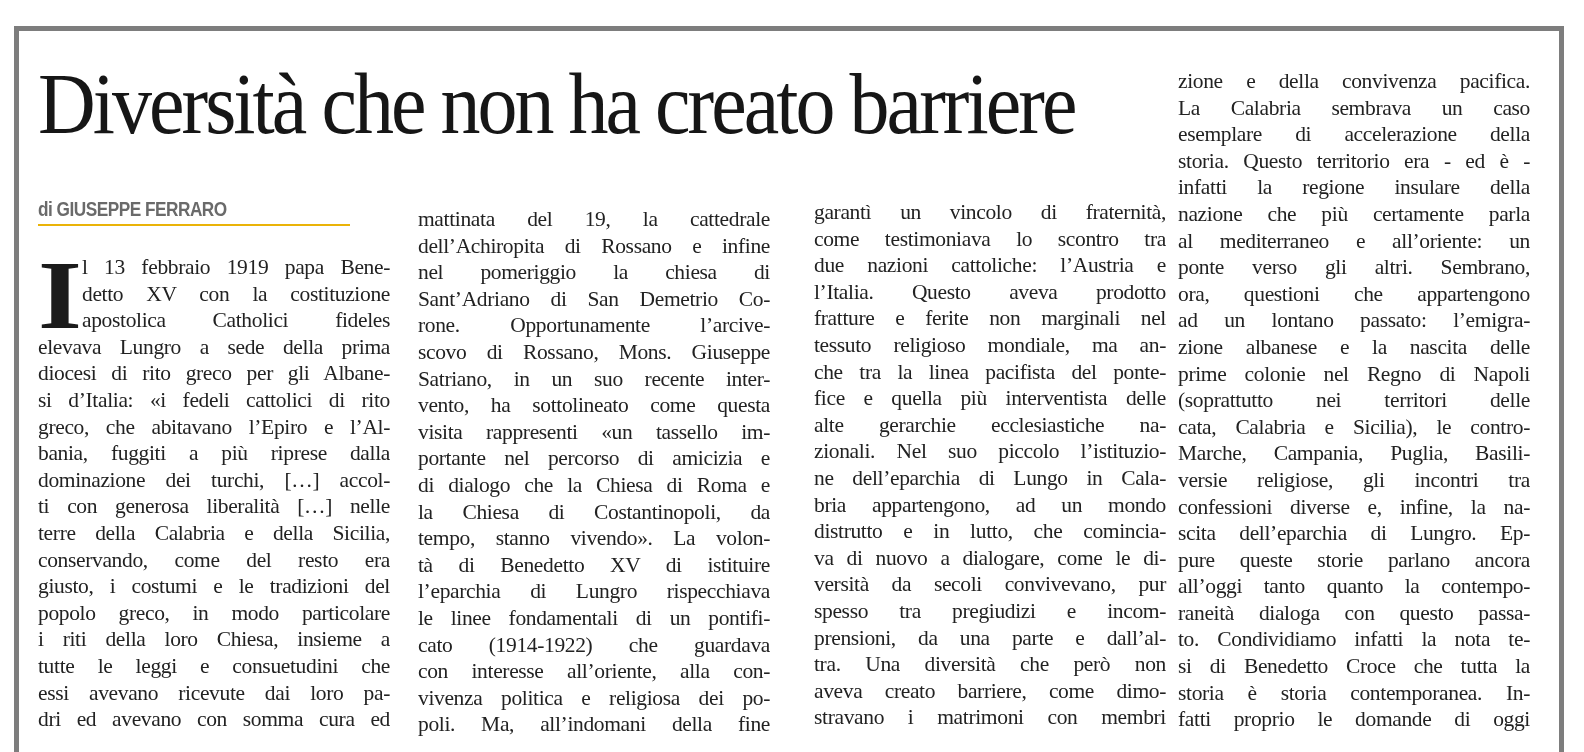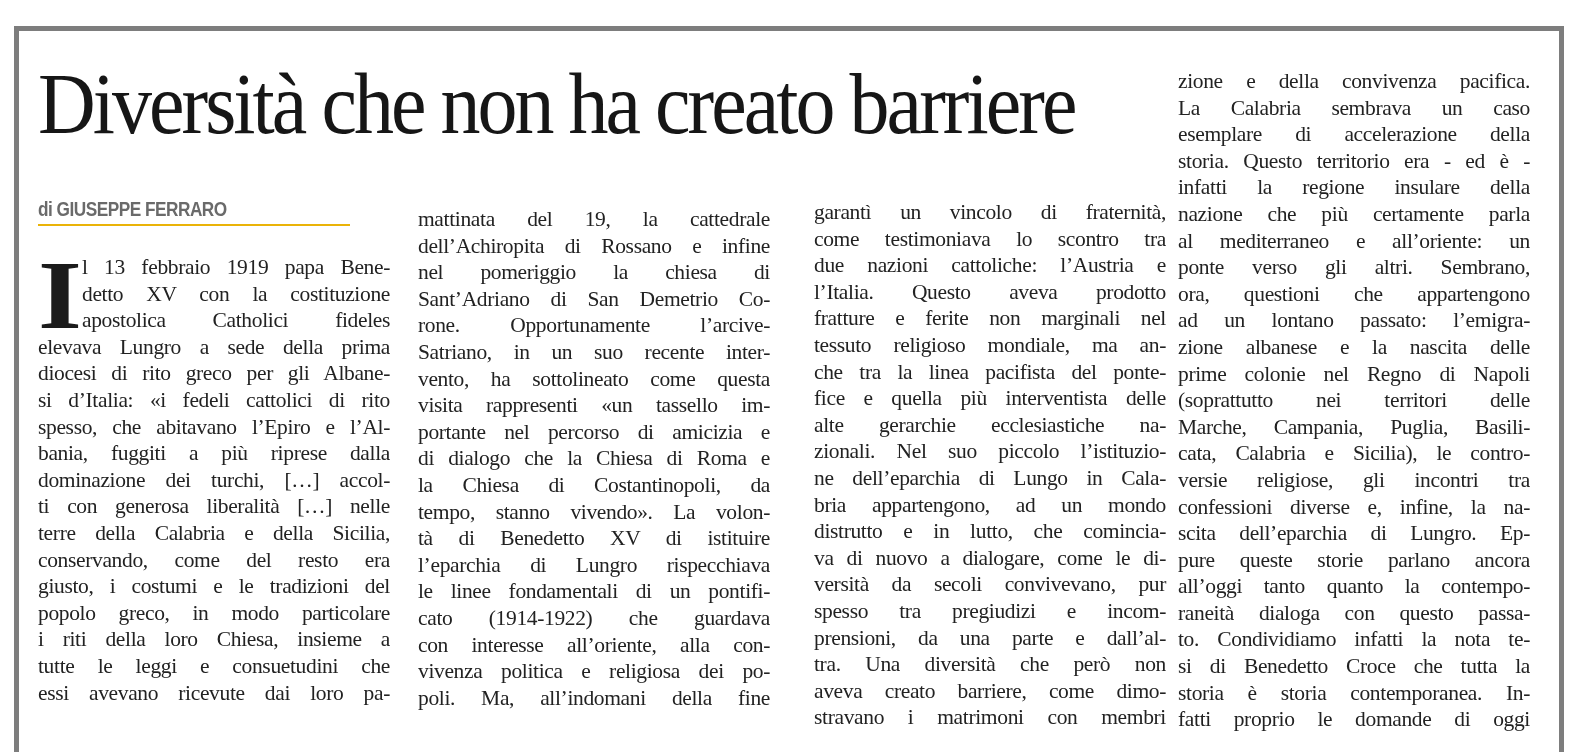--- a/index.html
+++ b/index.html
@@ -115,38 +115,40 @@
 <div class="col" id="col1">
     <div class="dropcap-wrap">
       <span class="dropcap">I</span>
     </div>
     <span class="line indented">l 13 febbraio 1919 papa Bene-</span>
     <span class="line indented">detto XV con la costituzione</span>
     <span class="line indented">apostolica Catholici fideles</span>
     <span class="line">elevava Lungro a sede della prima</span>
     <span class="line">diocesi di rito greco per gli Albane-</span>
     <span class="line">si d’Italia: «i fedeli cattolici di rito</span>
-    <span class="line">spesso, che abitavano l’Epiro e l’Al-</span>
+    <span class="line">greco, che abitavano l’Epiro e l’Al-</span>
     <span class="line">bania, fuggiti a più riprese dalla</span>
     <span class="line">dominazione dei turchi, […] accol-</span>
     <span class="line">ti con generosa liberalità […] nelle</span>
     <span class="line">terre della Calabria e della Sicilia,</span>
     <span class="line">conservando, come del resto era</span>
     <span class="line">giusto, i costumi e le tradizioni del</span>
     <span class="line">popolo greco, in modo particolare</span>
     <span class="line">i riti della loro Chiesa, insieme a</span>
     <span class="line">tutte le leggi e consuetudini che</span>
     <span class="line">essi avevano ricevute dai loro pa-</span>
+    <span class="line">dri ed avevano con somma cura ed</span>
   </div>
 <div class="col" id="col2">
     <span class="line">mattinata del 19, la cattedrale</span>
     <span class="line">dell’Achiropita di Rossano e infine</span>
     <span class="line">nel pomeriggio la chiesa di</span>
     <span class="line">Sant’Adriano di San Demetrio Co-</span>
     <span class="line">rone. Opportunamente l’arcive-</span>
+    <span class="line">scovo di Rossano, Mons. Giuseppe</span>
     <span class="line">Satriano, in un suo recente inter-</span>
     <span class="line">vento, ha sottolineato come questa</span>
     <span class="line">visita rappresenti «un tassello im-</span>
     <span class="line">portante nel percorso di amicizia e</span>
     <span class="line">di dialogo che la Chiesa di Roma e</span>
     <span class="line">la Chiesa di Costantinopoli, da</span>
     <span class="line">tempo, stanno vivendo». La volon-</span>
     <span class="line">tà di Benedetto XV di istituire</span>
     <span class="line">l’eparchia di Lungro rispecchiava</span>
     <span class="line">le linee fondamentali di un pontifi-</span>
@@ -184,22 +186,22 @@
     <span class="line">storia. Questo territorio era - ed è -</span>
     <span class="line">infatti la regione insulare della</span>
     <span class="line">nazione che più certamente parla</span>
     <span class="line">al mediterraneo e all’oriente: un</span>
     <span class="line">ponte verso gli altri. Sembrano,</span>
     <span class="line">ora, questioni che appartengono</span>
     <span class="line">ad un lontano passato: l’emigra-</span>
     <span class="line">zione albanese e la nascita delle</span>
     <span class="line">prime colonie nel Regno di Napoli</span>
     <span class="line">(soprattutto nei territori delle</span>
+    <span class="line">cata, Calabria e Sicilia), le contro-</span>
     <span class="line">Marche, Campania, Puglia, Basili-</span>
-    <span class="line">cata, Calabria e Sicilia), le contro-</span>
     <span class="line">versie religiose, gli incontri tra</span>
     <span class="line">confessioni diverse e, infine, la na-</span>
     <span class="line">scita dell’eparchia di Lungro. Ep-</span>
     <span class="line">pure queste storie parlano ancora</span>
     <span class="line">all’oggi tanto quanto la contempo-</span>
     <span class="line">raneità dialoga con questo passa-</span>
     <span class="line">to. Condividiamo infatti la nota te-</span>
     <span class="line">si di Benedetto Croce che tutta la</span>
     <span class="line">storia è storia contemporanea. In-</span>
     <span class="line">fatti proprio le domande di oggi</span>

